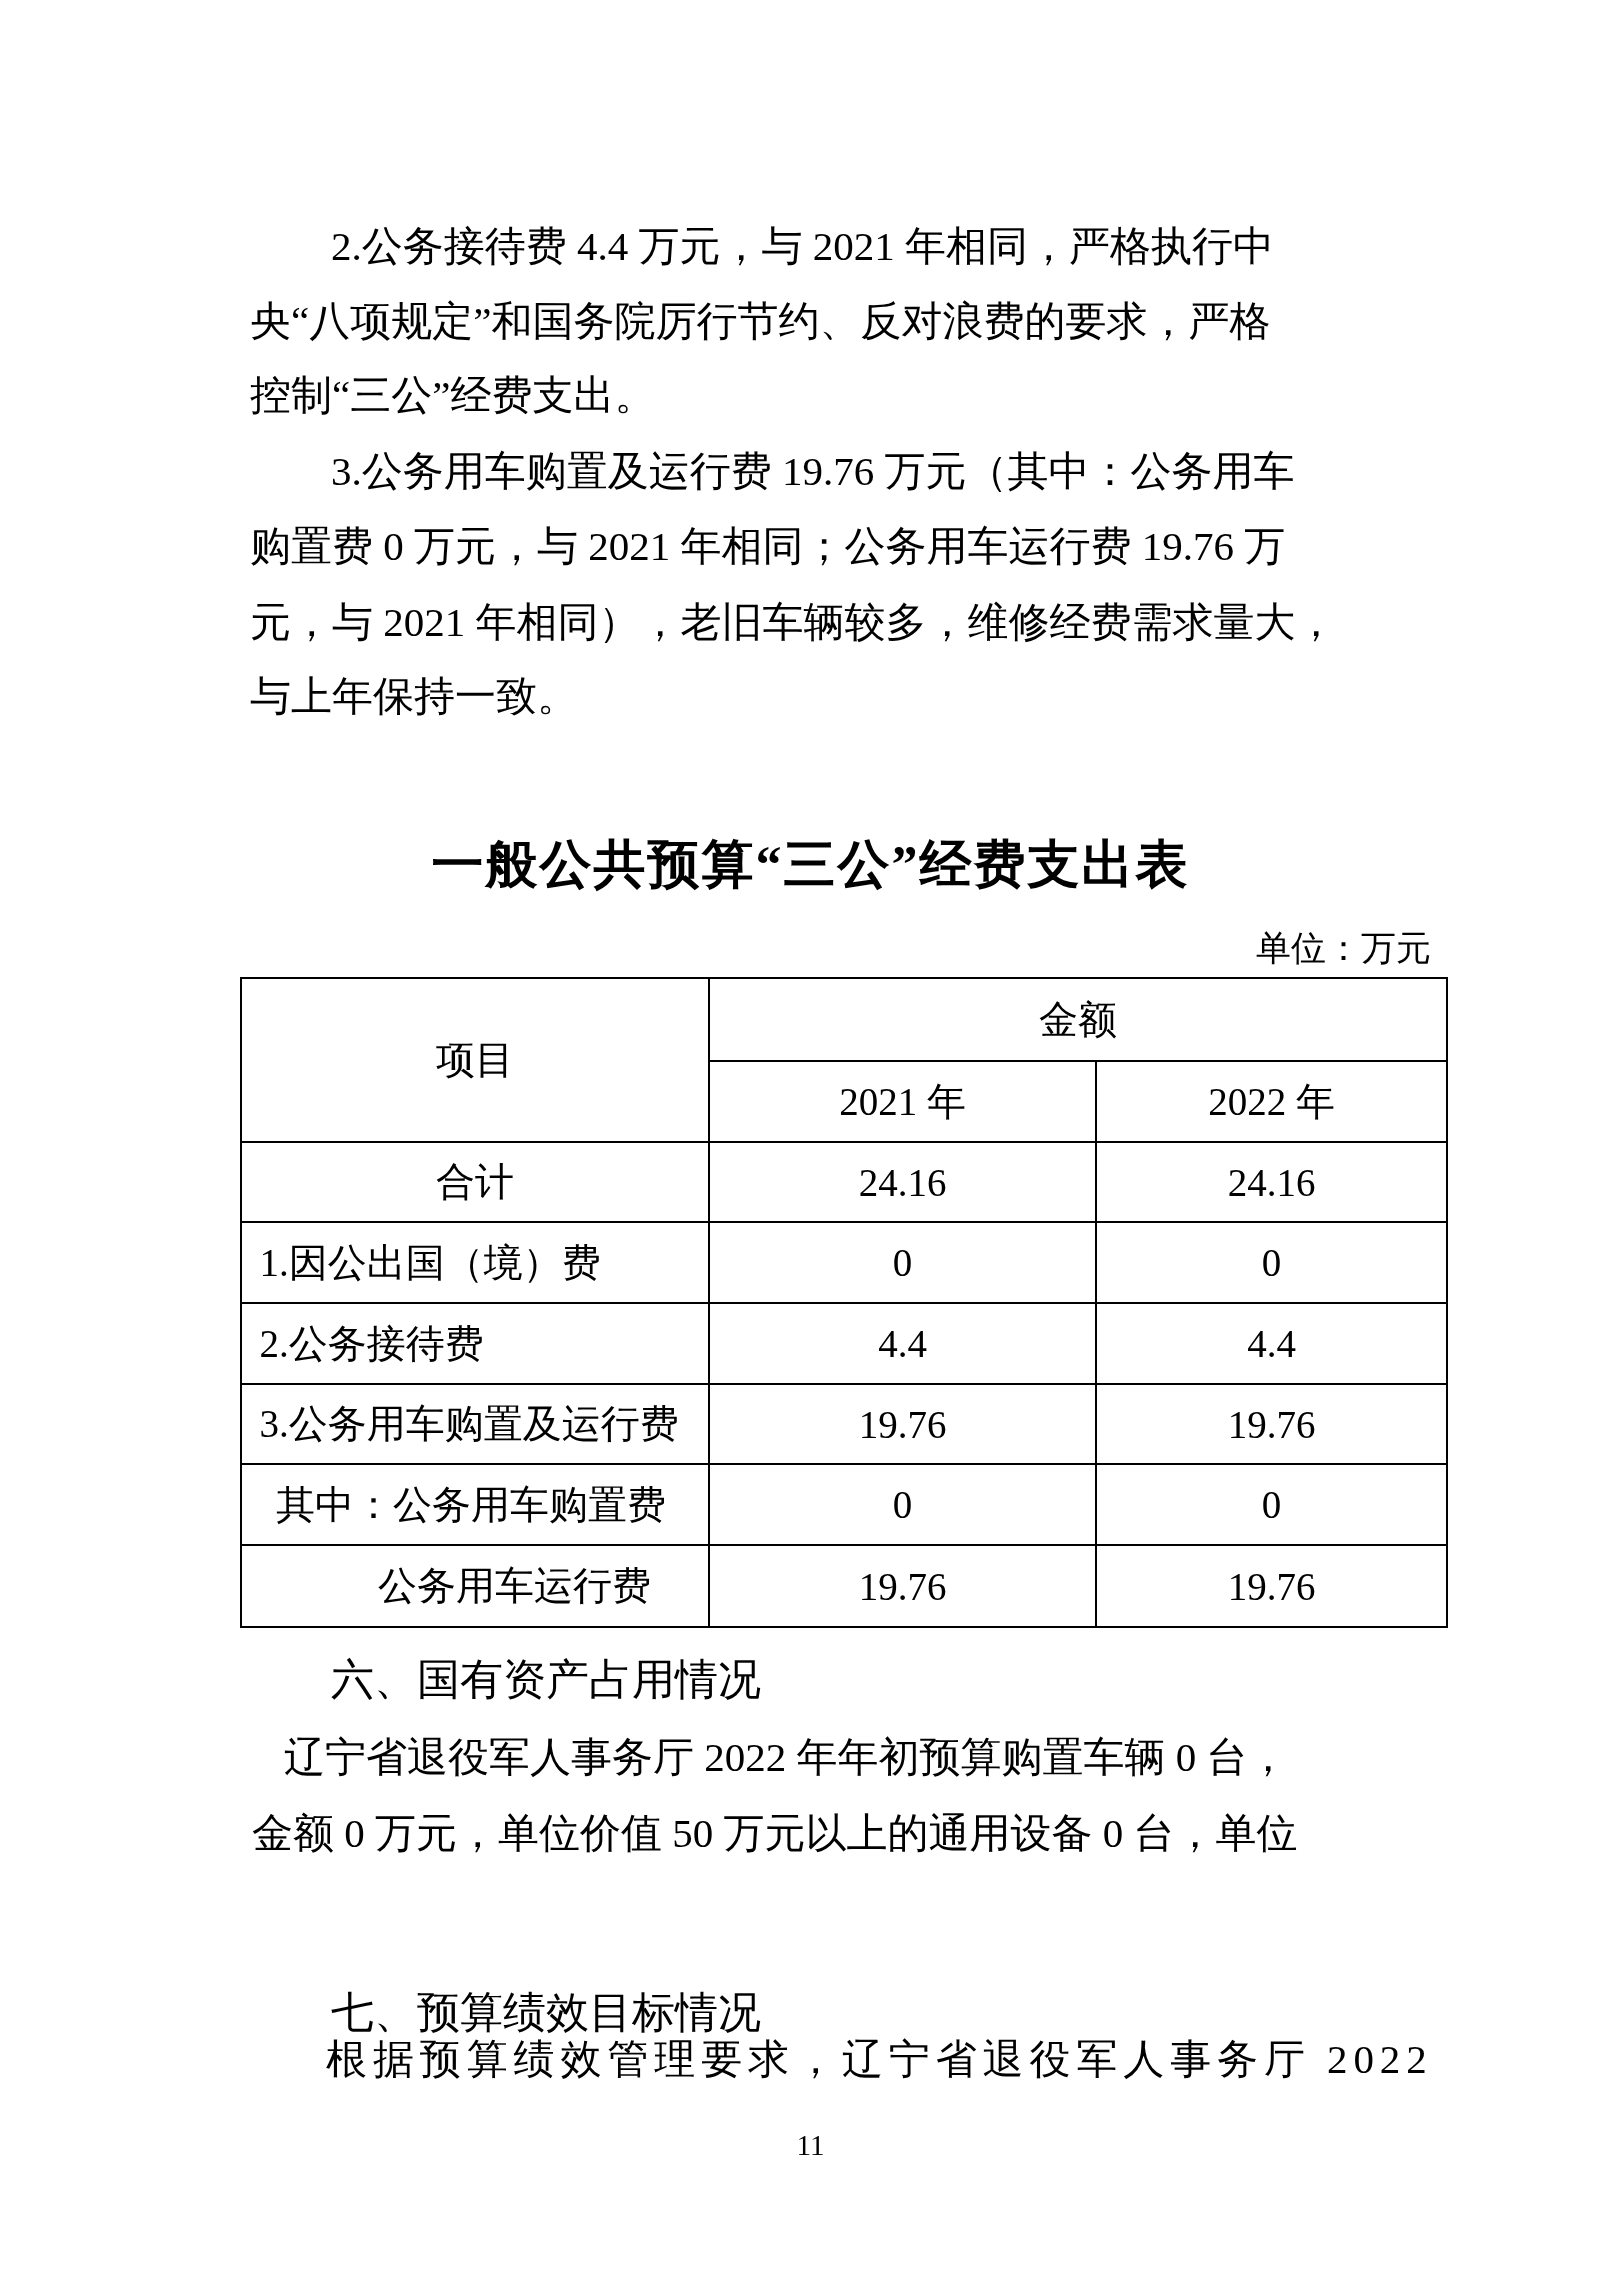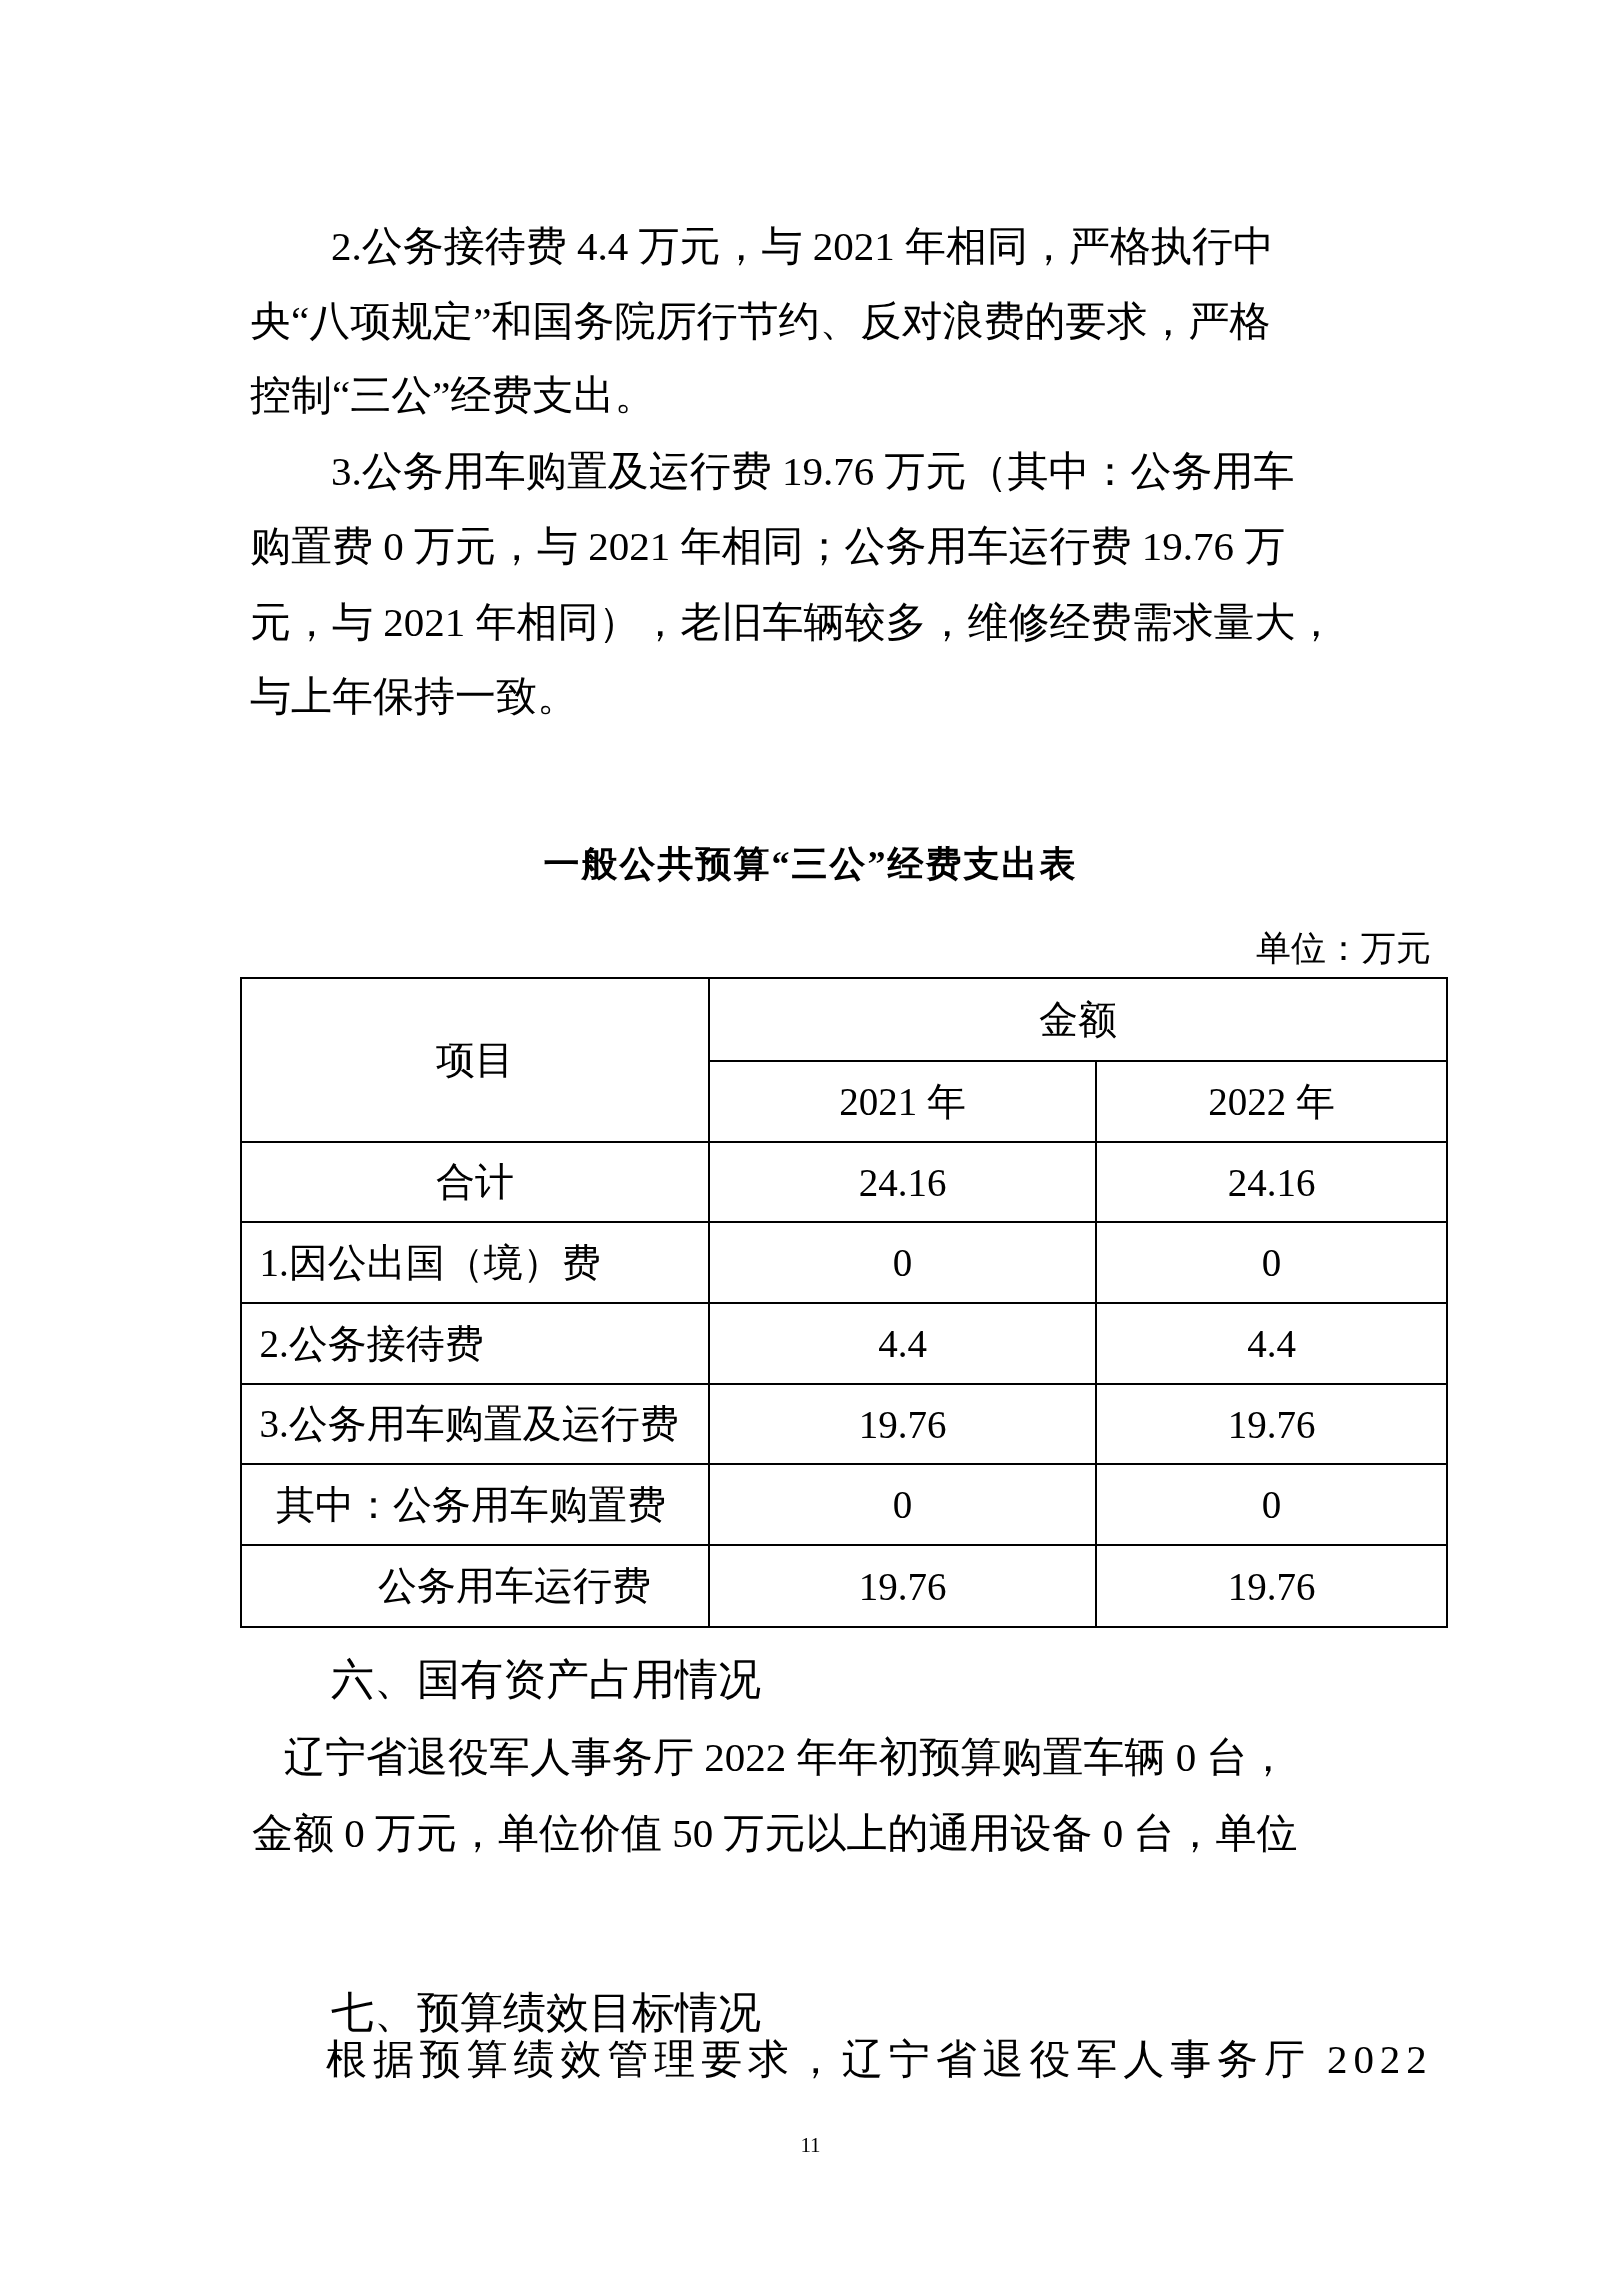--- a/index.html
+++ b/index.html
@@ -17,21 +17,21 @@
     font-size: 41px;
     line-height: 49px;
     white-space: nowrap;
     color: #000;
   }
   .doc-title {
     position: absolute;
     left: 0;
     width: 1621px;
     text-align: center;
-    font-size: 36px;
+    font-size: 52px;
     font-weight: bold;
     line-height: 51px;
     letter-spacing: 2px;
   }
   .unit-label {
     position: absolute;
     right: 190px;
     font-size: 35px;
     line-height: 35px;
     white-space: nowrap;
@@ -61,21 +61,21 @@
     font-weight: normal;
     line-height: 51px;
     white-space: nowrap;
   }
   .stretched { letter-spacing: 5.9px; }
   .page-num {
     position: absolute;
     left: 0;
     width: 1621px;
     text-align: center;
-    font-size: 21px;
+    font-size: 29px;
     line-height: 33px;
   }
 </style>
 </head>
 <body>
 
 <div class="page">
 
   <div class="bline" style="left:331px; top:222px;">2.公务接待费 4.4 万元，与 2021 年相同，严格执行中</div>
   <div class="bline" style="left:250px; top:297px;">央“八项规定”和国务院厉行节约、反对浪费的要求，严格</div>

